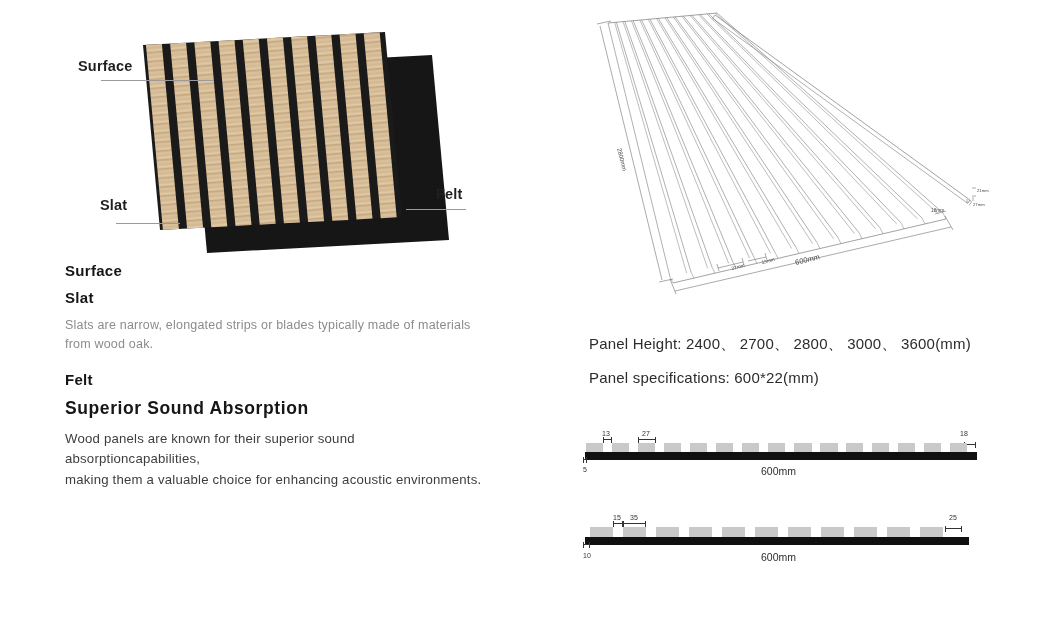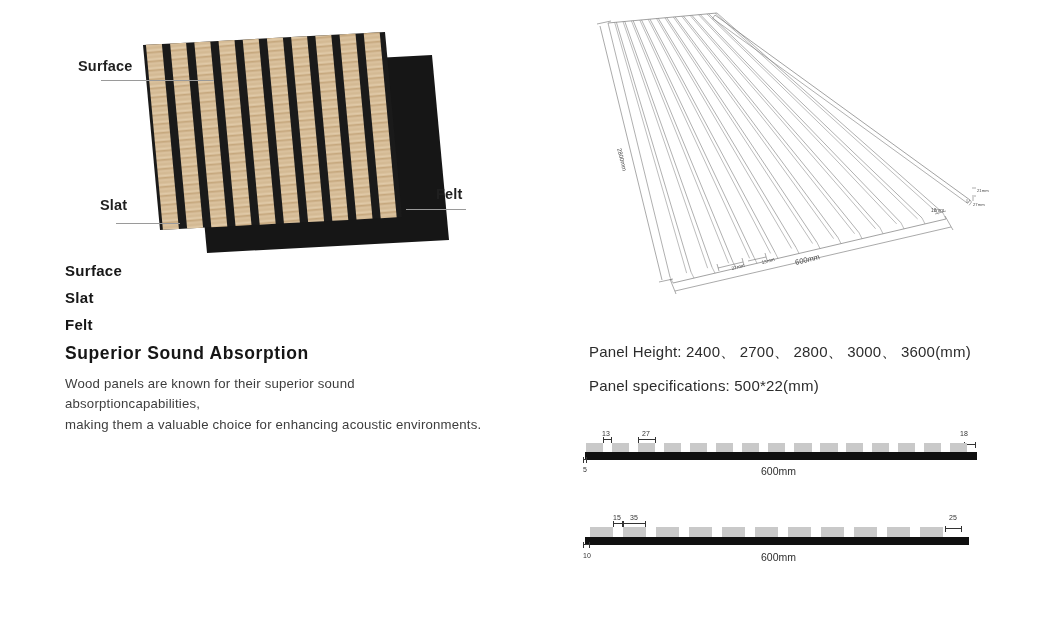--- a/index.html
+++ b/index.html
@@ -17,21 +17,21 @@
   .sec-h { font-size:15px; font-weight:bold; color:#161616; letter-spacing:.3px; margin:0 0 10px 0; }
   .sec-b { font-size:12.5px; line-height:1.55; color:#8c8c8c; letter-spacing:.2px;
            margin:0 0 16px 0; white-space:pre-line; }
   .sec-h.big { font-size:17.5px; letter-spacing:.6px; margin-top:4px; }
   .sec-b.dark { color:#3d3d3d; font-size:13.2px; }
   
   .wire { position:absolute; left:580px; top:0; width:457px; height:315px; }
   .wire text { fill:#4a4a4a; font-family:"Liberation Sans",sans-serif; }
   
   .specs { position:absolute; left:589px; top:335px; width:440px; }
-  .spec-line { font-size:15px; color:#2c2c2c; letter-spacing:.2px; margin-bottom:15px;margin-top:8px; }
+  .spec-line { font-size:15px; color:#2c2c2c; letter-spacing:.2px; margin-bottom:15px; }
   
   .xsec { position:absolute; width:400px; height:60px; }
   .xsec1 { left:583px; top:430px; }
   .xsec2 { left:583px; top:514px; }
   .slatrow { position:absolute; height:9px; }
   .xsec1 .slatrow { left:3px; top:13px; width:381px;
     background:repeating-linear-gradient(to right,#c9c9c9 0 17.5px,#ffffff 17.5px 26px); }
   .xsec2 .slatrow { left:7px; top:13px; width:353px; height:10px;
     background:repeating-linear-gradient(to right,#c9c9c9 0 23px,#ffffff 23px 33px); }
   .basebar { position:absolute; background:#101010; height:8px; }
@@ -76,20 +76,22 @@
 <span class="callout" style="left:78px; top:58px;">Surface</span>
 <div class="leader" style="left:101px; top:80px; width:113px;"></div>
 <span class="callout" style="left:100px; top:197px;">Slat</span>
 <div class="leader" style="left:116px; top:223px; width:64px;"></div>
 <span class="callout" style="left:436px; top:186px;">Felt</span>
 <div class="leader" style="left:406px; top:209px; width:60px;"></div>
 
 <div class="textcol">
   <h3 class="sec-h">Surface</h3>
   <h3 class="sec-h">Slat</h3>
+  <p class="sec-b">Slats are narrow, elongated strips or blades typically made of materials
+from wood oak.</p>
   <h3 class="sec-h">Felt</h3>
   <h3 class="sec-h big">Superior Sound Absorption</h3>
   <p class="sec-b dark">Wood panels are known for their superior sound absorptioncapabilities,
 making them a valuable choice for enhancing acoustic environments.</p>
 </div>
 
 <svg class="wire" viewBox="0 0 457 315">
   <g id="wire-geom">
       <line x1="28" y1="23" x2="90" y2="277" stroke="#7a7a7a" stroke-width="0.6"></line>
       <line x1="36.38461538461539" y1="22.23076923076923" x2="111" y2="272.0769230769231" stroke="#7a7a7a" stroke-width="0.6"></line>
@@ -161,21 +163,21 @@
   <text font-size="7.5" transform="translate(228,262) rotate(-13.5)" text-anchor="middle">600mm</text>
   <text font-size="4.8" transform="translate(152,270) rotate(-13.5)">27mm</text>
   <text font-size="4.8" transform="translate(182,264) rotate(-13.5)">13mm</text>
   <text font-size="4.8" transform="translate(351,212)">18mm</text>
   <text font-size="4.2" transform="translate(397,192)">21mm</text>
   <text font-size="4.2" transform="translate(393,206)">27mm</text>
 </svg>
 
 <div class="specs">
   <div class="spec-line">Panel Height: 2400、 2700、 2800、 3000、 3600(mm)</div>
-  <div class="spec-line">Panel specifications: 500*22(mm)</div>
+  <div class="spec-line">Panel specifications: 600*22(mm)</div>
 </div>
 
 <div class="xsec xsec1">
   <span class="dimnum" style="left:19px; top:0;">13</span>
   <div class="tickh" style="left:20px; top:7px; width:9px;"></div>
   <span class="dimnum" style="left:59px; top:0;">27</span>
   <div class="tickh" style="left:55px; top:7px; width:18px;"></div>
   <span class="dimnum" style="left:377px; top:0;">18</span>
   <div class="tickh" style="left:381px; top:12px; width:12px;"></div>
   <div class="slatrow"></div>

